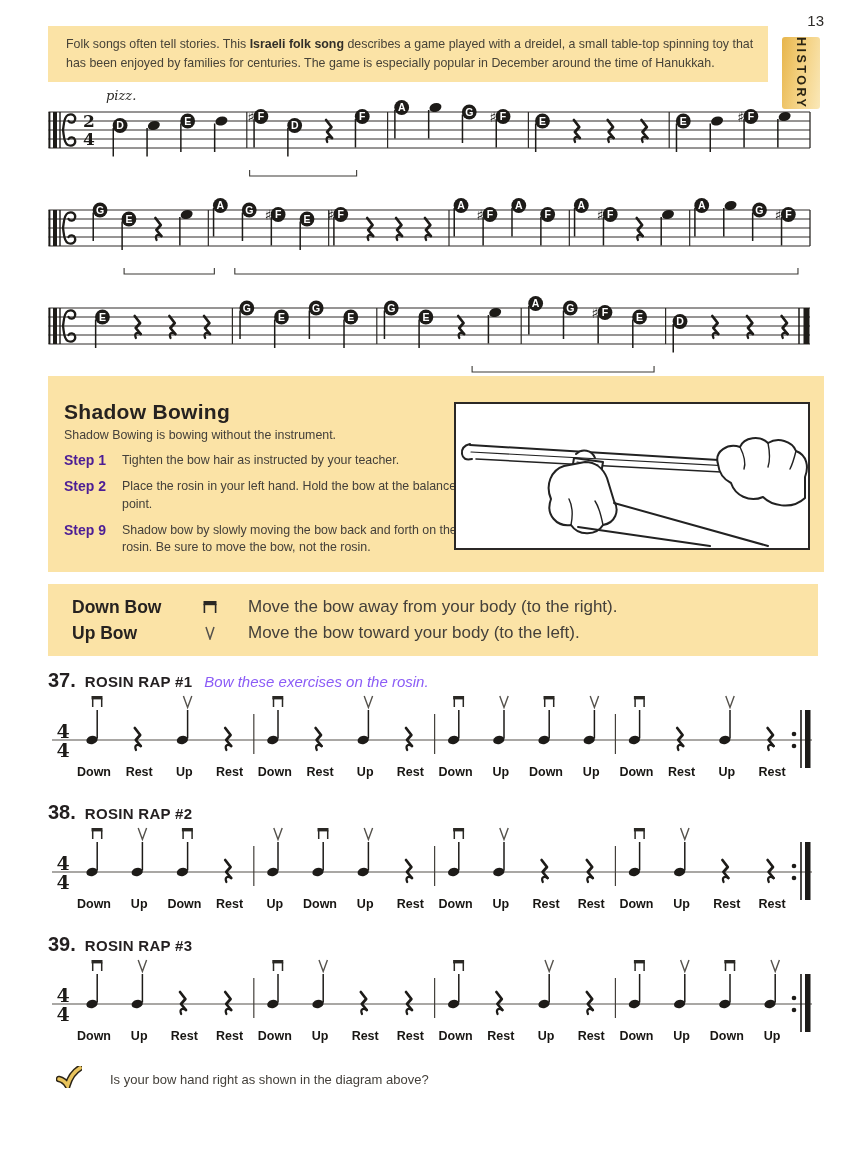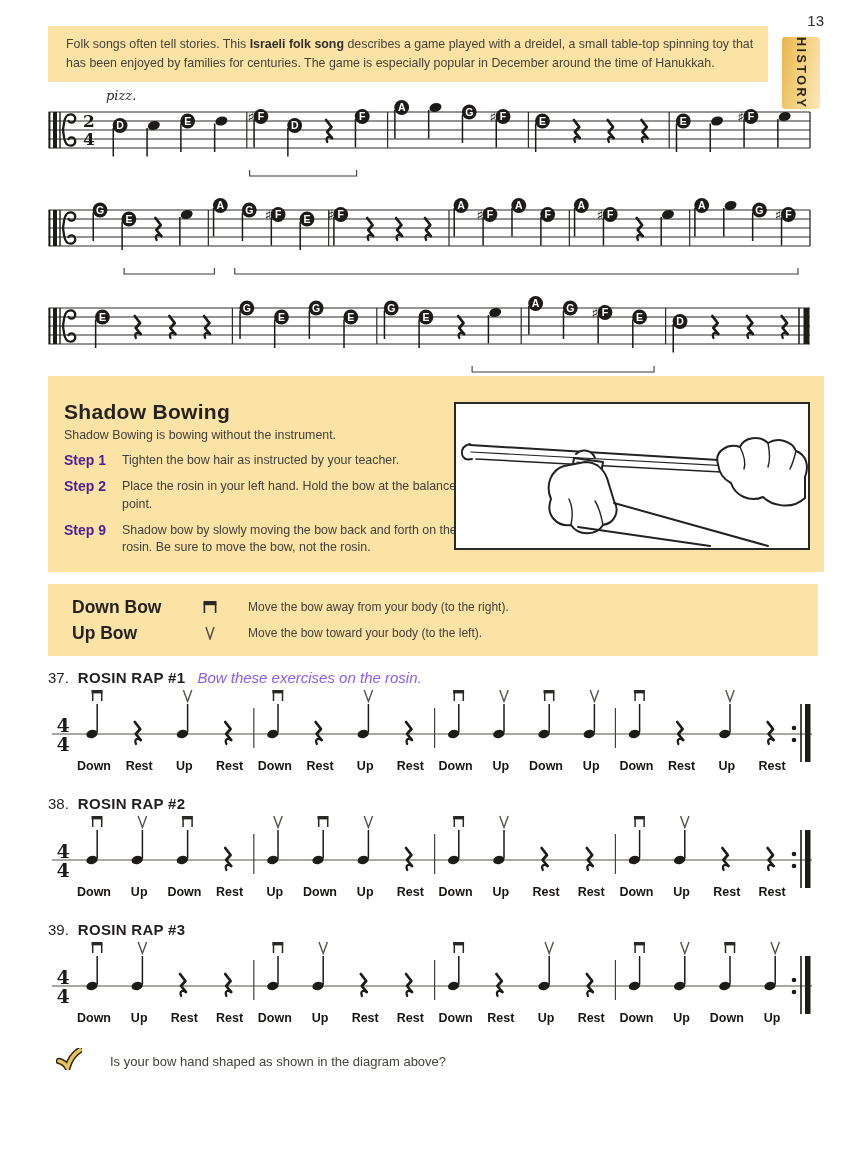--- a/index.html
+++ b/index.html
@@ -31,24 +31,24 @@
   .step{display:flex;margin-bottom:9px;width:404px;}
   .step .lab{font-weight:bold;font-size:14px;width:58px;flex:none;color:#4c1d95;}
   .step .txt{font-size:12.4px;line-height:1.4;color:#44403a;}
   .illus{position:absolute;right:14px;top:26px;width:356px;height:148px;background:#fff;
          border:2px solid #2b2826;box-sizing:border-box;}
   .bows-box{margin:12px 0 0 48px;width:770px;background:#fbe3a6;box-sizing:border-box;
             padding:10px 12px 10px 24px;}
   .bow-row{display:flex;align-items:center;height:26px;}
   .bow-lab{font-weight:bold;font-size:17.5px;width:130px;color:#262220;}
   .bow-sym{width:46px;display:flex;align-items:center;}
-  .bow-desc{font-size:12px;color:#44403a;}
+  .bow-desc{font-size:17px;color:#44403a;}
   .rap{margin:13px 0 0 48px;width:770px;}
   .rap-head{display:flex;align-items:baseline;}
-  .rap-num{font-weight:normal;font-size:15px;}
+  .rap-num{font-weight:bold;font-size:20px;}
   .rap-title{font-weight:bold;font-size:15px;margin-left:9px;letter-spacing:.3px;}
   .rap-note{font-style:italic;font-size:15px;margin-left:12px;color:#8b5cf6;}
   .rap svg{display:block;margin-top:2px;}
   .footer{margin:14px 0 0 56px;display:flex;align-items:center;}
   .footer .q{font-size:13px;color:#44403a;margin-left:28px;}
 </style>
 </head>
 <body>
 
 <div class="page">
@@ -865,16 +865,16 @@
       </svg>
   </section>
 
   <div class="footer">
     <span>
       <svg width="26" height="22" viewBox="0 0 26 22">
         <path d="M3,13 C8,14 10,17 11.5,19.5 C14,11 19,5 24,2" fill="none" stroke="#2b2416" stroke-width="6.5" stroke-linecap="round"></path>
         <path d="M3,13 C8,14 10,17 11.5,19.5 C14,11 19,5 24,2" fill="none" stroke="#e9c45d" stroke-width="3.6" stroke-linecap="round"></path>
       </svg>
     </span>
-    <span class="q">Is your bow hand shaped as shown in the diagram above?</span>
+    <span class="q">Is your bow hand right as shown in the diagram above?</span>
   </div>
 
 </div>
 
 </body></html>

